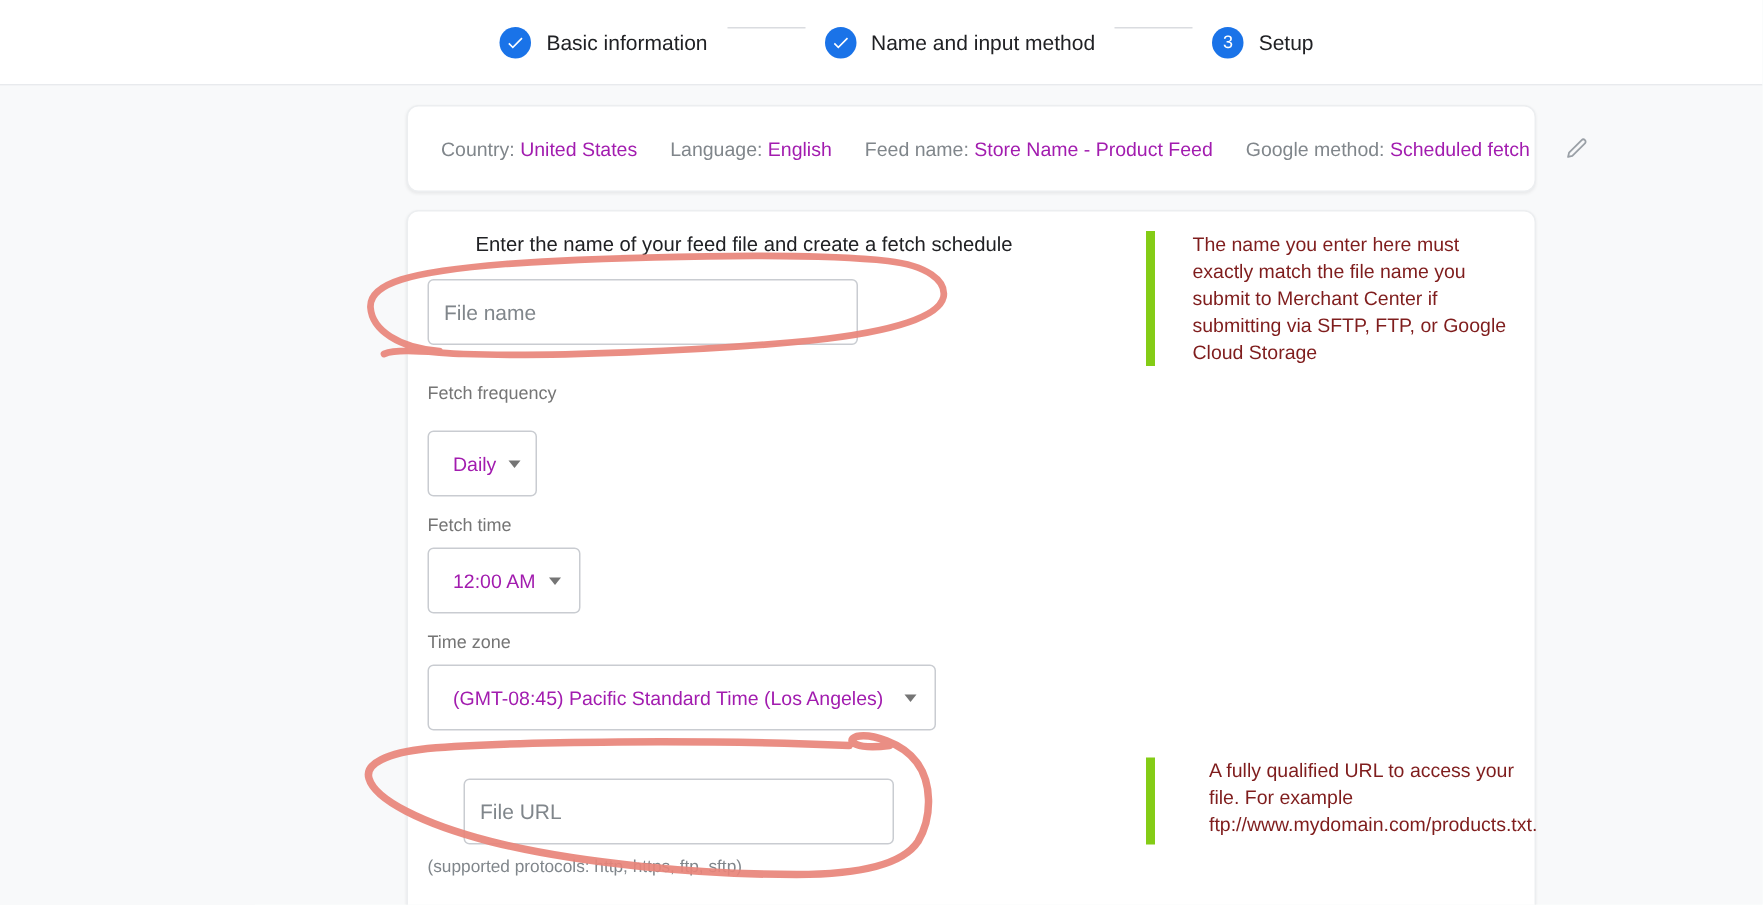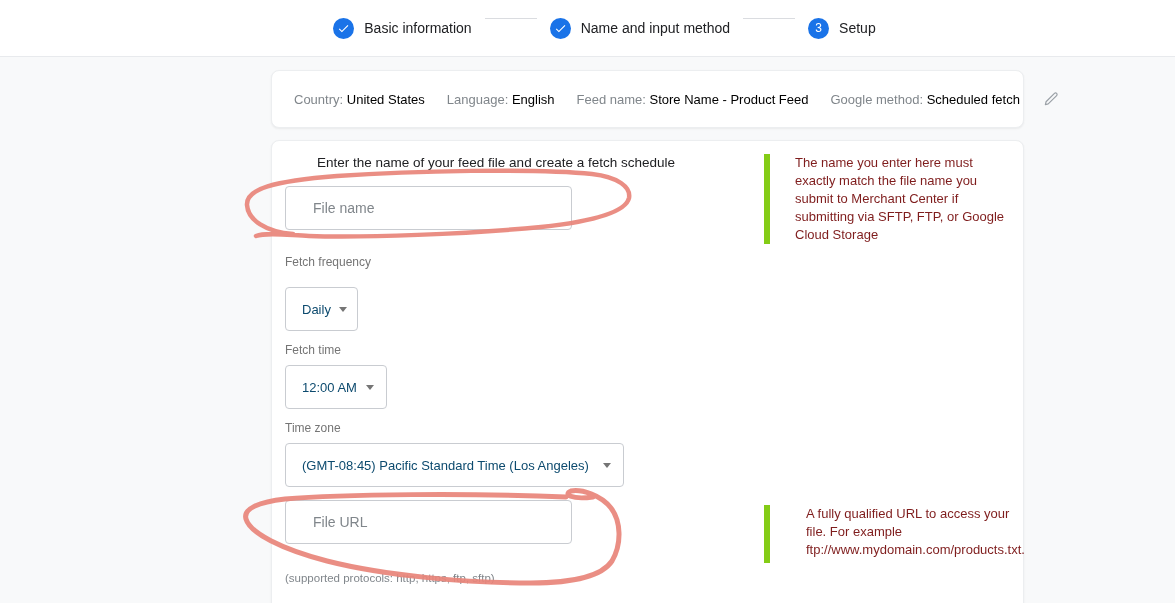--- a/index.html
+++ b/index.html
@@ -39,59 +39,59 @@
     box-shadow: 0 1px 2px rgba(60,64,67,0.08);
   }
   .summary-card {
     left: 271px; top: 70px; width: 753px; height: 58px;
     display: flex; align-items: center;
     padding: 0 20px 0 22px;
   }
   .summary-fields { display: flex; align-items: center; flex: 1; }
   .sum-field { margin-right: 22px; font-size: 13px; white-space: nowrap; }
   .flabel { color: #80868b; }
-  .fvalue { color: #000000; }
+  .fvalue { color: #a21caf; }
   .edit-btn {
     background: none; border: none; cursor: pointer;
     width: 32px; height: 32px; margin-right: 14px;
     display: flex; align-items: center; justify-content: center;
   }
 
   .main-card {
     left: 271px; top: 140px; width: 753px; height: 482px;
   }
   .form-heading {
     position: absolute; left: 13px; top: 14px;
     font-size: 13.5px; font-weight: 400; color: #202124; margin-left: 32px;
   }
   .text-input {
     position: absolute; left: 13px; width: 287px; height: 44px;
     border: 1px solid #c9ccd1; border-radius: 4px;
-    padding: 0 27px; font-size: 14px; color: #202124;
+    padding: 0 10px; font-size: 14px; color: #202124;
     font-family: "Liberation Sans", sans-serif;
     background: #fff; outline: none;
   }
   .text-input::placeholder { color: #80868b; opacity: 1; }
   #file-name-input { top: 45px; }
-  #file-url-input  { top: 359px; }
+  #file-url-input  { top: 378px; margin-left: 24px; }
 
   .field-label {
     position: absolute; left: 13px;
     font-size: 12px; color: #757575; line-height: 13px;
   }
   .lbl-frequency { top: 115px; }
   .lbl-time      { top: 203px; }
   .lbl-timezone  { top: 281px; }
 
   .select {
     position: absolute; left: 13px; height: 44px;
     border: 1px solid #c9ccd1; border-radius: 4px; background: #fff;
     display: flex; align-items: center; justify-content: space-between;
     padding: 0 12px 0 16px; cursor: pointer;
-    font-size: 13px; color: #0c4a6e; white-space: nowrap;
+    font-size: 13px; color: #a21caf; white-space: nowrap;
   }
   .sel-frequency { top: 146px; width: 73px; }
   .sel-time      { top: 224px; width: 102px; }
   .sel-timezone  { top: 302px; width: 339px; }
   .caret {
     width: 0; height: 0; margin-left: 8px; flex: 0 0 auto;
     border-left: 4.5px solid transparent;
     border-right: 4.5px solid transparent;
     border-top: 5px solid #757575;
   }

